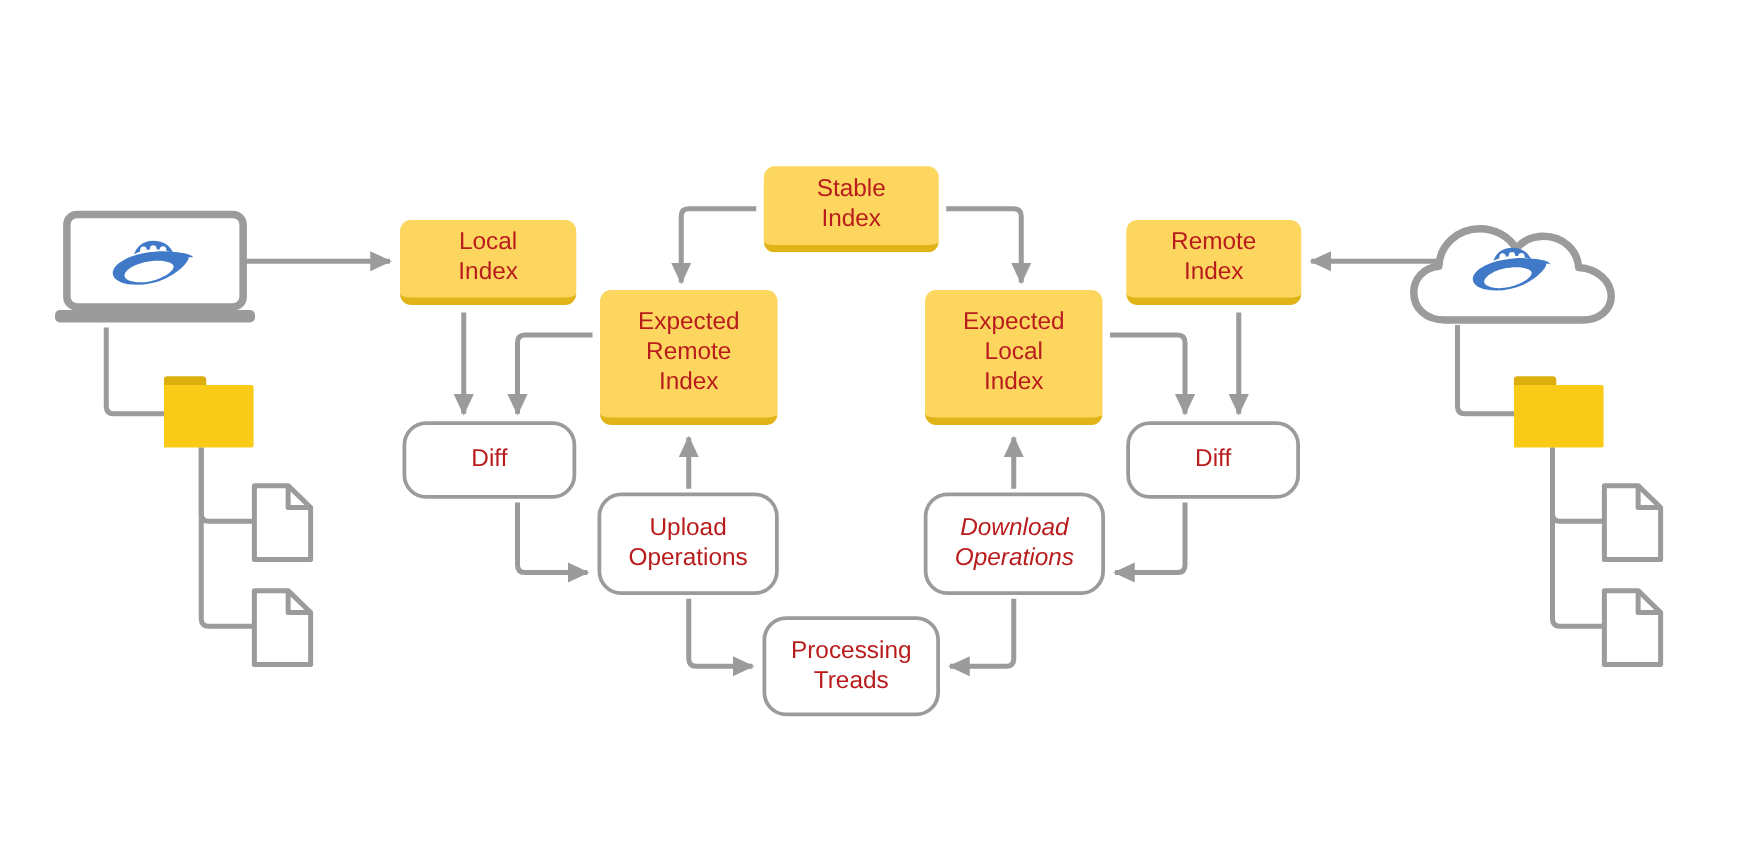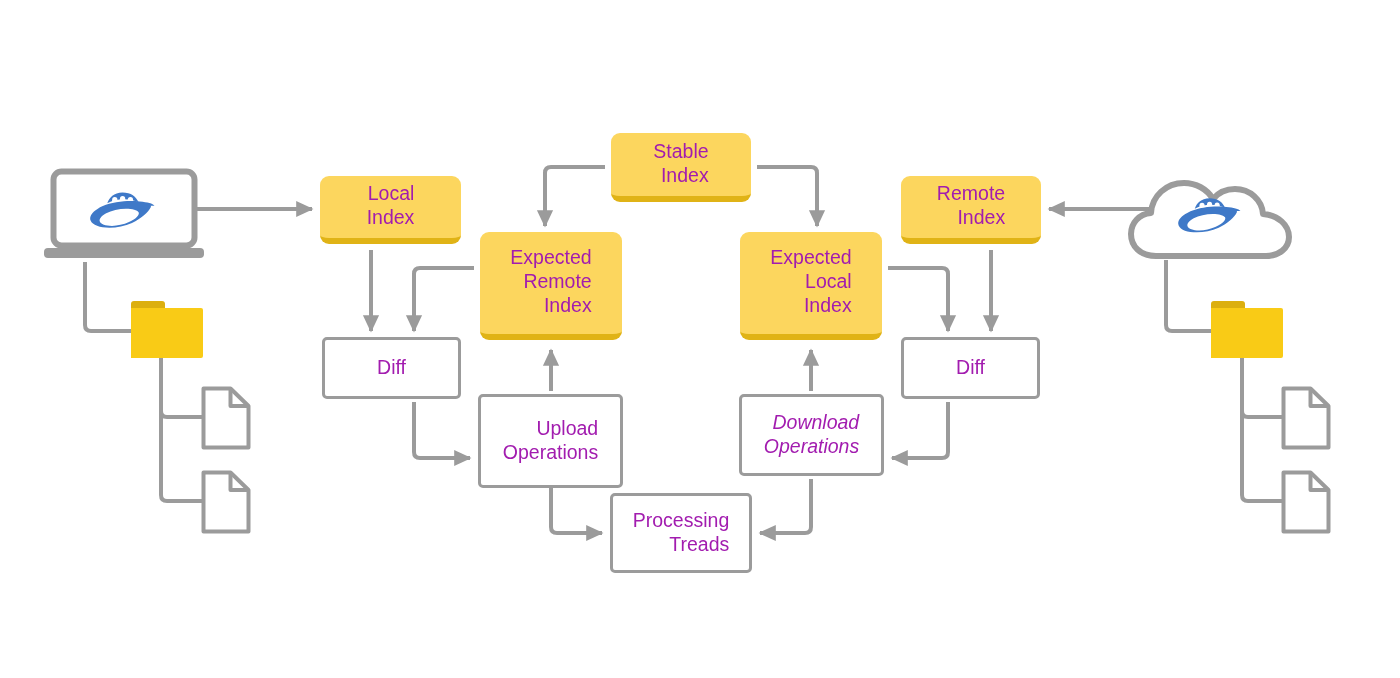--- a/index.html
+++ b/index.html
@@ -23,37 +23,37 @@
     top: 0;
     width: 1400px;
     height: 678px;
   }
   .node {
     position: absolute;
     box-sizing: border-box;
     display: flex;
     align-items: center;
     justify-content: center;
-    text-align: right;
+    text-align: center;
     line-height: 1.22;
-    color: #a21caf;
+    color: #b91c1c;
     font-size: 19.5px;
     white-space: pre-line;
     z-index: 5;
   }
   .node.yellow {
     background: #fcd65e;
     border-radius: 9px;
     border-bottom: 6px solid #e0b316;
     padding-bottom: 2px;
   }
   .node.white {
     background: #ffffff;
     border: 3.5px solid #9b9b9b;
-    border-radius: 5px;
+    border-radius: 19px;
   }
   .glyph {
     position: absolute;
     z-index: 4;
   }
 </style>
 </head>
 <body>
 
 <div id="canvas">
@@ -183,21 +183,21 @@
 Index</div>
 
   <div class="node yellow" style="left:740px; top:232px; width:142px; height:108px;">Expected
 Local
 Index</div>
 
   <div class="node white" style="left:322px; top:337px; width:139px; height:62px;">Diff</div>
 
   <div class="node white" style="left:901px; top:337px; width:139px; height:62px;">Diff</div>
 
-  <div class="node white" style="left:478px; top:394px; width:145px; height:94px;">Upload
+  <div class="node white" style="left:478px; top:394px; width:145px; height:82px;">Upload
 Operations</div>
 
   <div class="node white" style="left:739px; top:394px; width:145px; height:82px;font-style:italic;">Download
 Operations</div>
 
   <div class="node white" style="left:610px; top:493px; width:142px; height:80px;">Processing
 Treads</div>
 
 </div>
 

